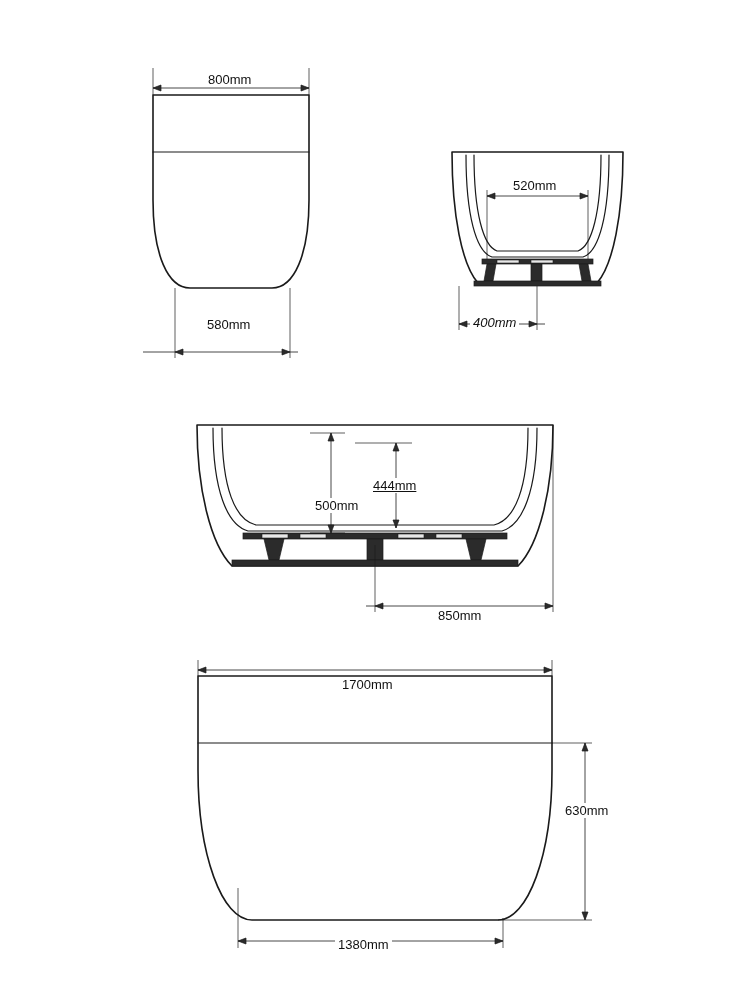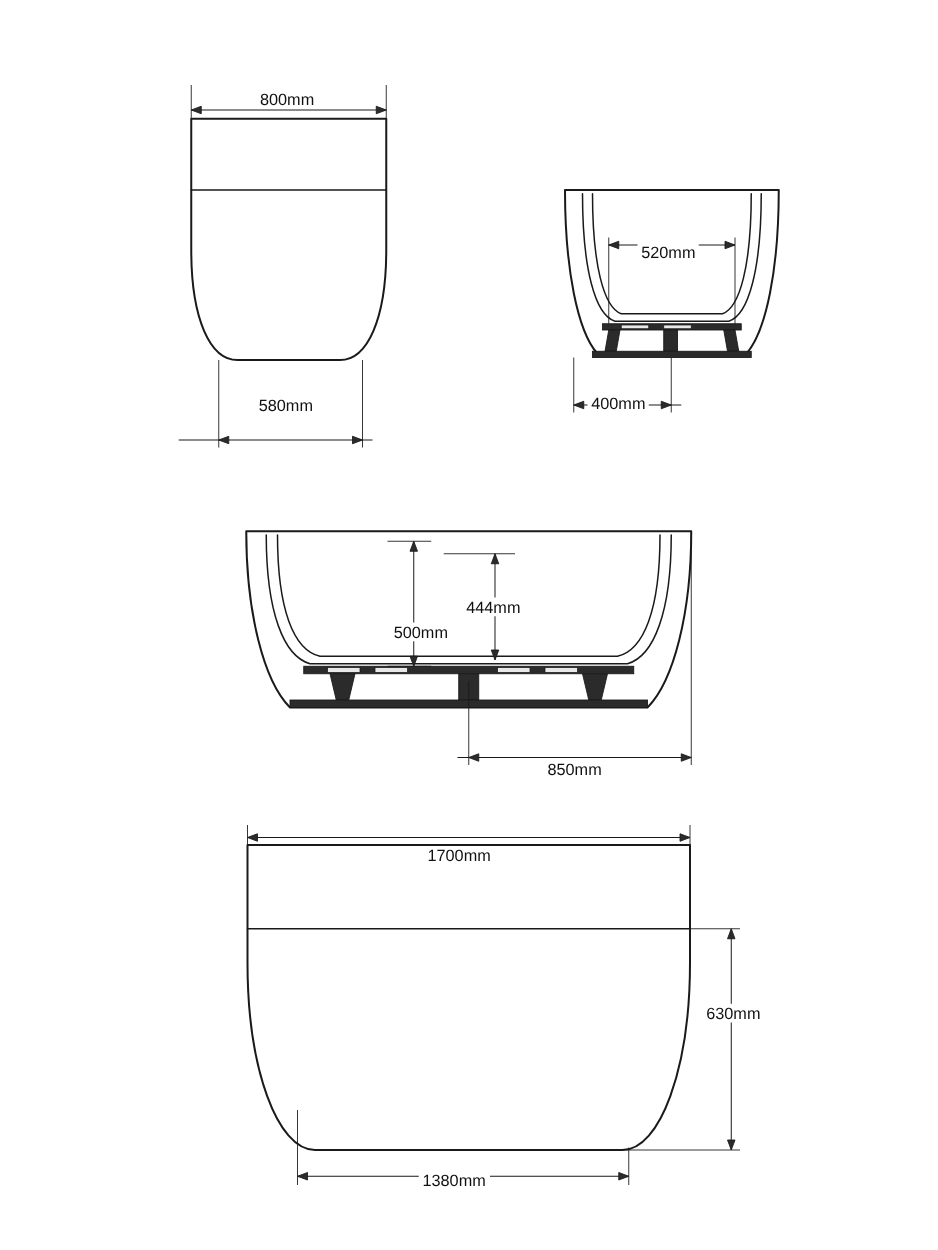--- a/index.html
+++ b/index.html
@@ -216,24 +216,24 @@
       <line class="extline" x1="503" y1="918" x2="503" y2="948"></line>
       <line class="dimline" x1="238" y1="941" x2="503" y2="941"></line>
       <path class="frame-fill" d="M 238 941 L 246 938 L 246 944 Z"></path>
       <path class="frame-fill" d="M 503 941 L 495 938 L 495 944 Z"></path>
     </g>
   </svg>
 
   <div class="label-box" style="left:205px; top:72px;">800mm</div>
   <div class="label-box" style="left:204px; top:317px;">580mm</div>
 
-  <div class="label-box" style="left:510px; top:194px;">520mm</div>
-  <div class="label-box" style="left:470px; top:315px;">400mm</div>
+  <div class="label-box" style="left:510px; top:178px;">520mm</div>
+  <div class="label-box" style="left:470px; top:315px;font-style:italic;">400mm</div>
 
   <div class="label-box" style="left:312px; top:498px;">500mm</div>
-  <div class="label-box" style="left:370px; top:478px;">444mm</div>
+  <div class="label-box" style="left:370px; top:478px;text-decoration:underline;">444mm</div>
   <div class="label-box" style="left:435px; top:596px;margin-top:12px;">850mm</div>
 
   <div class="label-box" style="left:339px; top:677px;">1700mm</div>
   <div class="label-box" style="left:562px; top:803px;">630mm</div>
   <div class="label-box" style="left:335px; top:925px;margin-top:12px;">1380mm</div>
 
 </div>
 
 </body></html>

